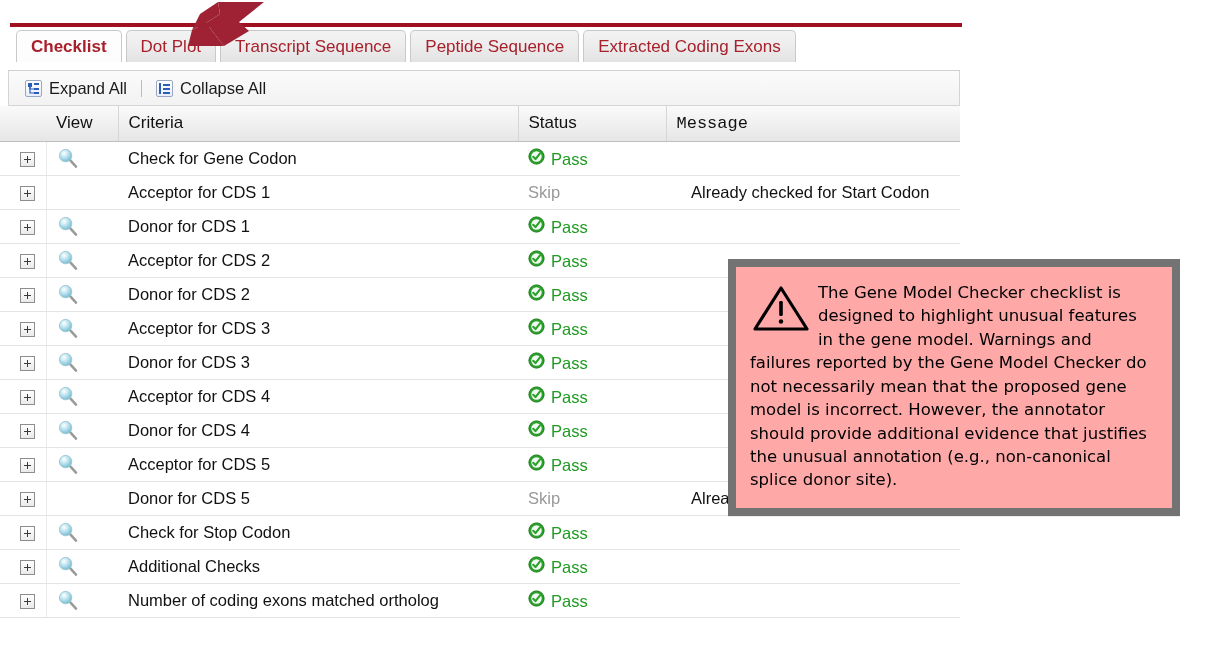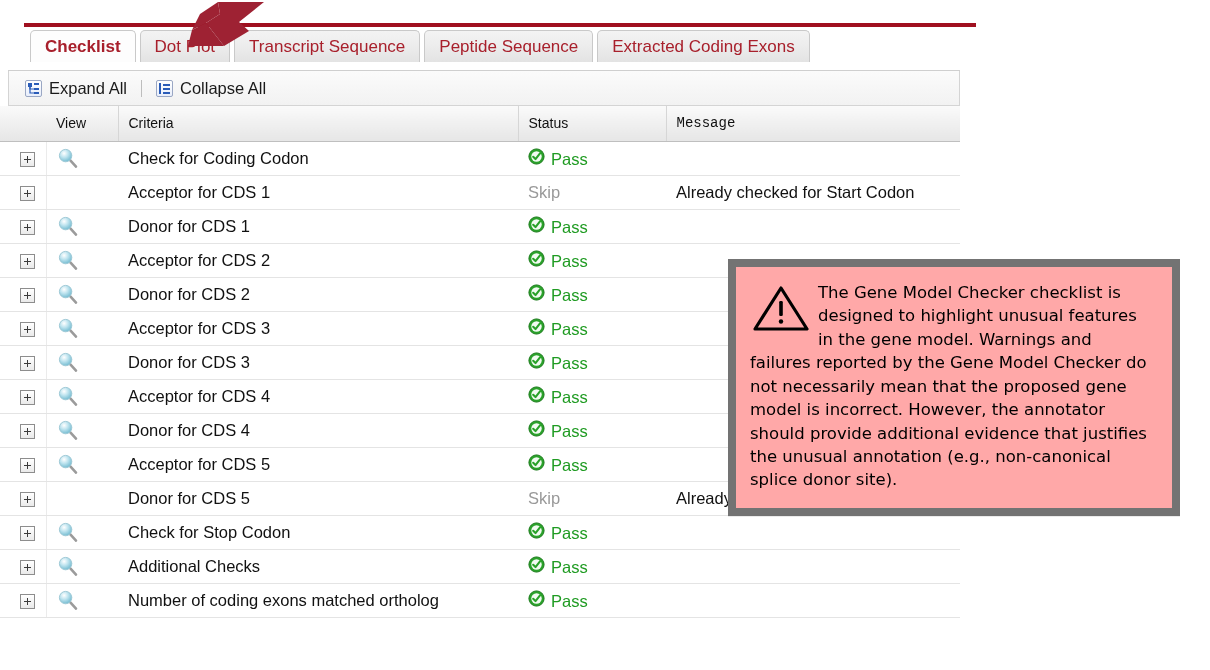--- a/index.html
+++ b/index.html
@@ -12,21 +12,21 @@
     height: 670px;
     position: relative;
     overflow: hidden;
     font-family: "Liberation Sans", sans-serif;
     -webkit-font-smoothing: antialiased;
   }
 
   
   #tabstrip {
     position: absolute;
-    left: 16px;
+    left: 2px;
     top: 23px;
     width: 960px;
     height: 48px;
     text-align: right;
   }
   #tabstrip-rule {
     position: absolute;
     left: 8px;
     top: 0;
     width: 952px;
@@ -143,21 +143,21 @@
   table.grid col.c-view { width: 72px; }
   table.grid col.c-crit { width: 400px; }
   table.grid col.c-stat { width: 148px; }
   table.grid col.c-msg  { width: 294px; }
 
   table.grid thead th {
     height: 35px;
     padding: 0 0 0 10px;
     text-align: left;
     font-weight: normal;
-    font-size: 14px;
+    font-size: 17px;
     color: #111;
     background: linear-gradient(to bottom, #fafafa 0%, #efefef 55%, #e6e6e6 100%);
     border-right: 1px solid #d6d6d6;
     border-bottom: 1px solid #bfbfbf;
     box-sizing: border-box;
     margin-top: 32px;
   }
   table.grid thead th.h-exp {
     background: linear-gradient(to bottom, #fafafa 0%, #efefef 55%, #e6e6e6 100%);
     border-left: none;
@@ -204,21 +204,21 @@
   }
   .plusbox::before { left: 3px; right: 3px; top: 6px; height: 1px; }
   .plusbox::after  { top: 3px; bottom: 3px; left: 6px; width: 1px; }
 
   
   .magnifier { display: inline-block; width: 22px; height: 22px; vertical-align: middle; }
 
   
   .status-pass { display: flex; align-items: flex-end; gap: 6px; color: #1f9b22; font-size: 16.5px; }
   .status-skip { color: #999999; font-size: 16.5px; }
-  .msgtext { color: #111; font-size: 16.5px; }
+  .msgtext { color: #111; font-size: 16.5px; margin-left: 15px; }
   .pass-icon { width: 17px; height: 17px; flex: none; }
 
   
   #warning-box {
     position: absolute;
     left: 728px;
     top: 259px;
     width: 452px;
     box-sizing: border-box;
     background: #ffa8a8;
@@ -327,21 +327,21 @@
                 <defs>
                   <radialGradient id="lensg" cx="38%" cy="32%" r="72%">
                     <stop offset="0%" stop-color="#ffffff"></stop>
                     <stop offset="45%" stop-color="#bfe4ef"></stop>
                     <stop offset="100%" stop-color="#6fb9cf"></stop>
                   </radialGradient>
                 </defs>
                 <line x1="12.4" y1="12.4" x2="19" y2="19.6" stroke="#9b9b9b" stroke-width="2.6" stroke-linecap="round"></line>
                 <circle cx="8.6" cy="8.6" r="6.2" fill="url(#lensg)" stroke="#9ec9d6" stroke-width="1"></circle>
               </svg></span></td>
-          <td>Check for Coding Codon</td>
+          <td>Check for Gene Codon</td>
           <td>
             <span class="status-pass">
               <span><svg class="pass-icon" viewBox="0 0 17 17" xmlns="http://www.w3.org/2000/svg">
                   <circle cx="8.5" cy="8.5" r="7.6" fill="#2aa22a" stroke="#1d7c1d" stroke-width="1"></circle>
                   <circle cx="8.5" cy="8.5" r="5.2" fill="#f2fbf2"></circle>
                   <path d="M5.2 8.8 L7.5 11.1 L12.0 5.4" stroke="#2aa22a" stroke-width="2.1" fill="none" stroke-linecap="round" stroke-linejoin="round"></path>
                 </svg></span>
               <span>Pass</span>
             </span>
           </td>

